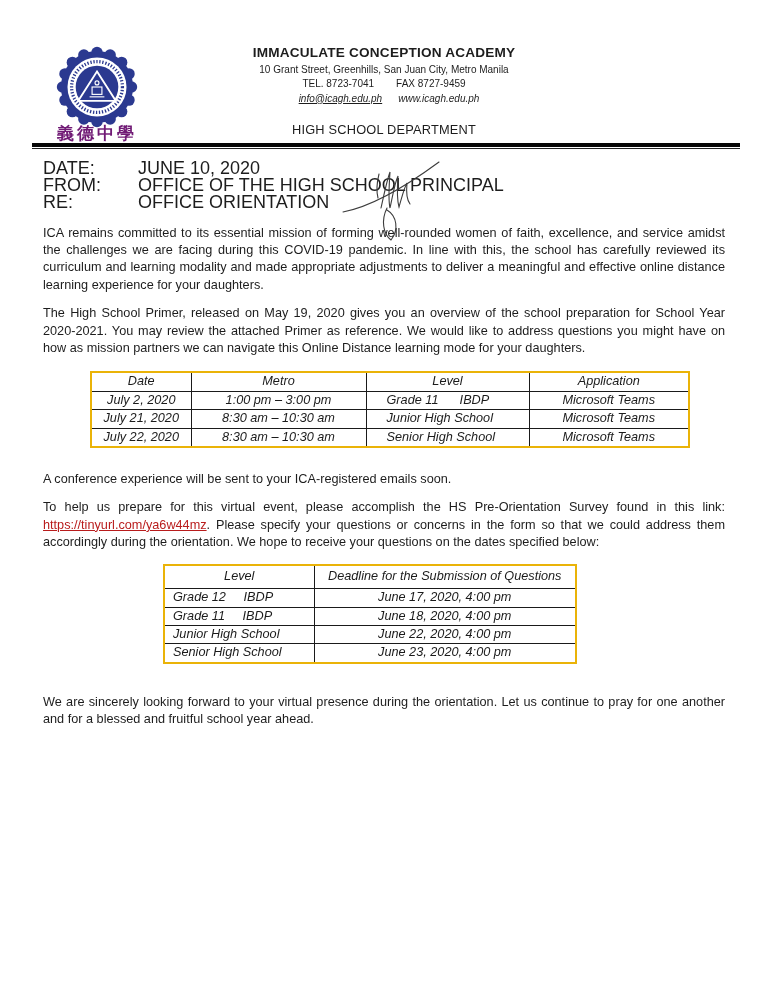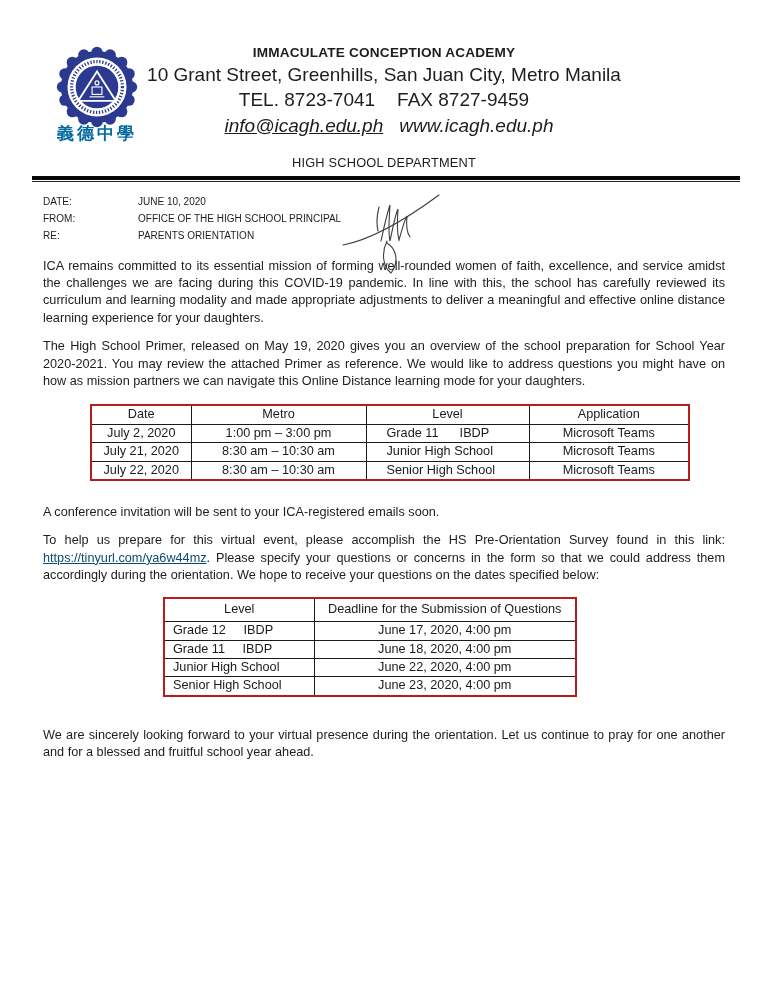--- a/index.html
+++ b/index.html
@@ -9,55 +9,55 @@
     width:768px; height:994px;
     margin:0 auto;
     background:#ffffff;
     font-family:"Liberation Sans", sans-serif;
     color:#1d1d1d;
     overflow:hidden;
   }
   
   .letterhead { padding-top:45px; text-align:center; position:relative; }
   .school-name { font-size:13.6px; font-weight:bold; letter-spacing:.2px; }
-  .lh-line { font-size:19px; margin-top:3.5px; }
+  .lh-line { font-size:10px; margin-top:3.5px; }
   .telfax span { display:inline-block; }
   .telfax .gap { width:22px; }
   .weblinks { font-style:italic;padding-left:10px; }
   .weblinks .email { text-decoration:underline; color:#1d1d1d; }
   .weblinks .gap { display:inline-block; width:16px; }
   .dept { font-size:12.8px; margin-top:18px; letter-spacing:.2px; }
   .logo-wrap { position:absolute; left:56px; top:46px; width:82px; height:82px; }
   .chinese {
     position:absolute; left:50px; top:122px; width:94px;
     text-align:center; font-family:"DejaVu Serif", serif;
-    font-weight:bold; font-size:17px; letter-spacing:3px; color:#0369a1;
+    font-weight:bold; font-size:17px; letter-spacing:3px; color:#701a75;
   }
   
   .rule { margin:6px 28px 0 32px; }
   .rule .thick { height:4px; background:#070707; }
   .rule .thin  { height:1px; background:#222; margin-top:1px; }
   
-  .meta { position:relative; margin:11px 43px 8px 43px; font-size:10px; }
+  .meta { position:relative; margin:11px 43px 8px 43px; font-size:18px; }
   .meta-row { display:flex; line-height:17px; }
   .meta-label { width:95px; }
   .signature { position:absolute; left:292px; top:-10px; pointer-events:none; }
   
   .body { margin:0 43px; font-size:12.7px; line-height:17.4px; }
   .para { text-align:justify; }
   .p1 { margin-top:14px; }
   .p2 { margin-top:11px; }
   .p3 { margin-top:18px; }
   .p4 { margin-top:23px; }
   .p5 { margin-top:11px; }
   .p6 { margin-top:30px; }
-  .doc-link { color:#0c4a6e; text-decoration:underline; }
+  .doc-link { color:#b91c1c; text-decoration:underline; }
   
   table { border-collapse:collapse; font-size:12.7px; table-layout:fixed; color:#1b1b1b; }
-  .tbl { border:2px solid #b91c1c; }
+  .tbl { border:2px solid #eab308;font-style:italic; }
   .tbl td, .tbl th { border:1px solid #1a1a1a; font-weight:normal; text-align:center;
                      height:18px; padding:0 4px; vertical-align:middle; }
   .schedule { margin:14px 0 0 47px; width:598px; }
   .schedule col.c-date { width:100px; }
   .schedule col.c-time { width:175px; }
   .schedule col.c-level { width:163px; }
   .schedule col.c-app { width:160px; }
   .schedule td.level { text-align:left; padding-left:20px; white-space:pre; }
   .deadline { margin:12px 0 0 120px; width:412px; }
   .deadline col.c-level { width:150px; }
@@ -125,21 +125,21 @@
     <div class="meta-row">
       <span class="meta-label">DATE:</span>
       <span>JUNE 10, 2020</span>
     </div>
     <div class="meta-row">
       <span class="meta-label">FROM:</span>
       <span>OFFICE OF THE HIGH SCHOOL PRINCIPAL</span>
     </div>
     <div class="meta-row">
       <span class="meta-label">RE:</span>
-      <span>PARENTS ORIENTATION</span>
+      <span>OFFICE ORIENTATION</span>
     </div>
     <svg class="signature" width="118" height="92" viewBox="0 0 118 92">
       <g fill="none" stroke="#3c3c3c" stroke-width="1.1" stroke-linecap="round">
         <path d="M8 62 C34 57 66 40 104 12"></path>
         <path d="M46 58 C50 40 52 30 55 22 C54 38 53 50 55 58 C58 44 60 32 63 26 C62 40 62 50 64 57 C67 47 69 38 72 33 C71 43 72 50 75 54"></path>
         <path d="M52 60 C62 66 64 80 56 90 C48 84 46 70 52 58"></path>
         <path d="M44 24 C42 32 41 40 43 48"></path>
       </g>
     </svg>
   </div>
@@ -179,21 +179,21 @@
       </tr>
       <tr>
         <td>July 22, 2020</td>
         <td>8:30 am – 10:30 am</td>
         <td class="level">Senior High School</td>
         <td>Microsoft Teams</td>
       </tr>
     </tbody>
       </table>
 
-    <p class="p4">A conference invitation will be sent to your ICA-registered emails soon.</p>
+    <p class="p4">A conference experience will be sent to your ICA-registered emails soon.</p>
 
     <p class="para p5"><span>To help us prepare for this virtual event, please accomplish the HS Pre-Orientation Survey found in this link: </span><a href="#" class="doc-link">https://tinyurl.com/ya6w44mz</a><span>. Please specify your questions or concerns in the form so that we could address them accordingly during the orientation. We hope to receive your questions on the dates specified below:</span></p>
 
     <table class="tbl deadline">
       <colgroup>
           <col class="c-level">
           <col class="c-dl">
         </colgroup>
       <tbody>
           <tr>

